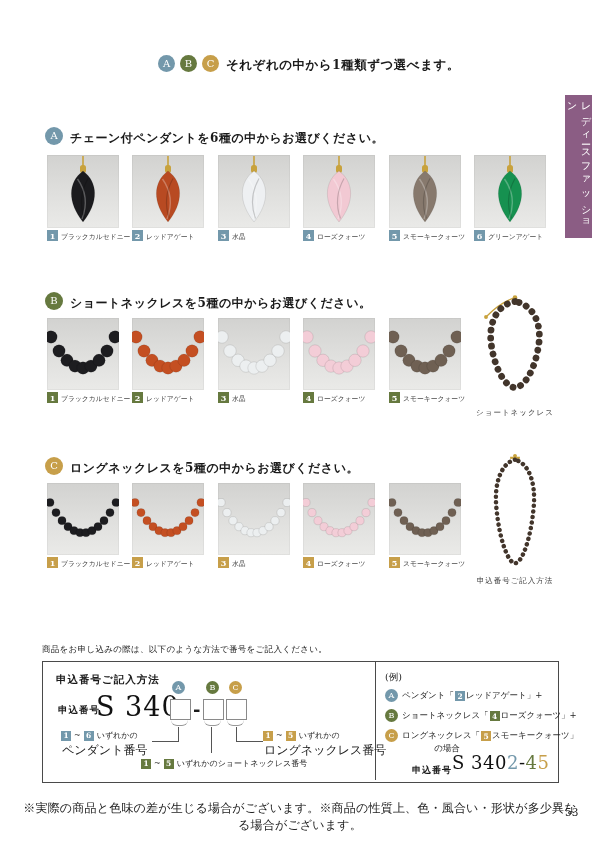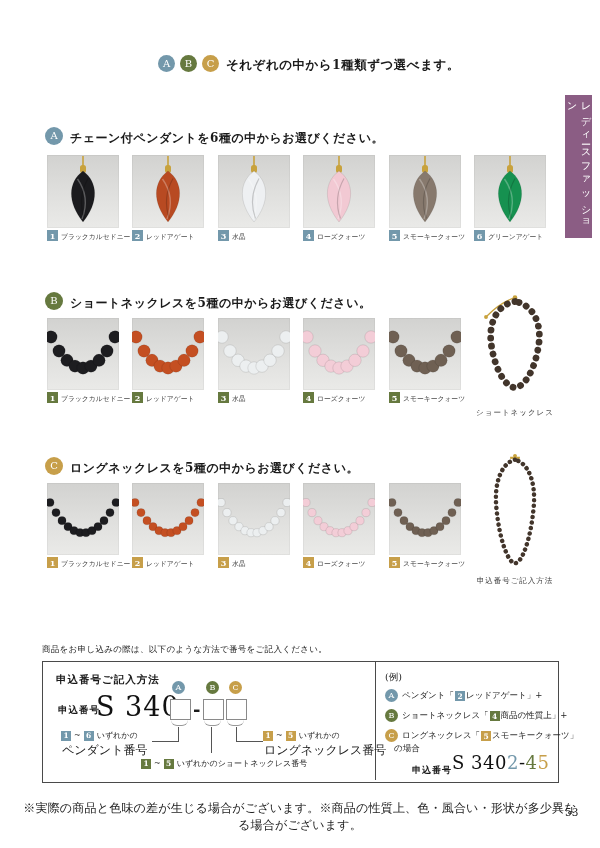--- a/index.html
+++ b/index.html
@@ -319,29 +319,29 @@
 
   <div class="abs" style="left:385px;top:671px;font-size:9.5px">(例)</div>
 
   <div class="exline abs" style="left:385px;top:689px">
     <span class="badge sm bg-a">A</span>
     <span><span>ペンダント「</span><span class="numsq tiny bg-a">2</span><span>レッドアゲート」+</span></span>
     </div>
 
   <div class="exline abs" style="left:385px;top:709px">
     <span class="badge sm bg-b">B</span>
-    <span><span>ショートネックレス「</span><span class="numsq tiny bg-b">4</span><span>商品の性質上」+</span></span>
+    <span><span>ショートネックレス「</span><span class="numsq tiny bg-b">4</span><span>ローズクォーツ」+</span></span>
     </div>
 
   <div class="exline abs" style="left:385px;top:729px">
     <span class="badge sm bg-c">C</span>
     <span><span>ロングネックレス「</span><span class="numsq tiny bg-c">5</span><span>スモーキークォーツ」</span></span>
     </div>
 
-  <div class="abs" style="left:394px;top:743px;width:152px;text-align:left;font-size:8.5px">の場合</div>
+  <div class="abs" style="left:371px;top:743px;width:152px;text-align:center;font-size:8.5px">の場合</div>
 
   <div class="smalllabel abs" style="left:412px;top:764px;font-size:9px">申込番号</div>
   <div class="rescode abs" style="left:452px;top:752px"><span>S 340</span><span class="c-a">2</span><span>-</span><span class="c-b">4</span><span class="c-c">5</span></div>
 
   <div class="fnote abs" style="left:20px;top:800px;width:560px;text-align:center">※実際の商品と色味の差が生じる場合がございます。※商品の性質上、色・風合い・形状が多少異なる場合がございます。</div>
   <div class="pageno abs" style="left:565px;top:806px">53</div>
 
 </div>
 
 </body></html>

